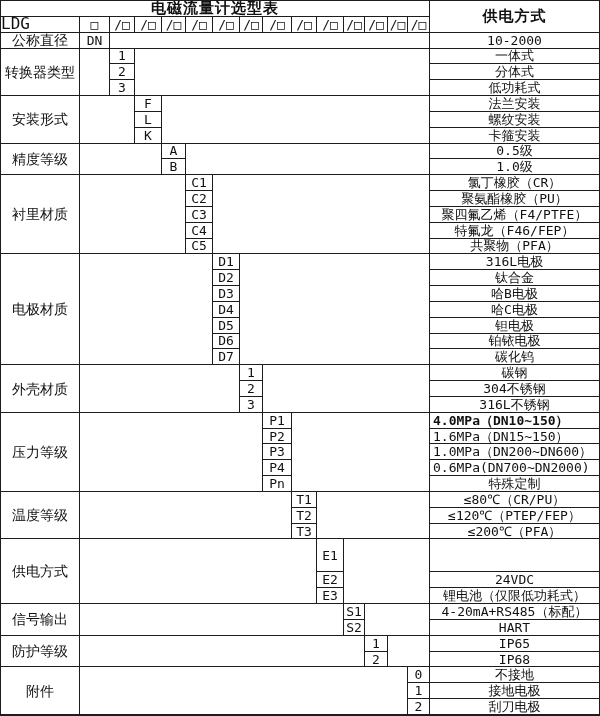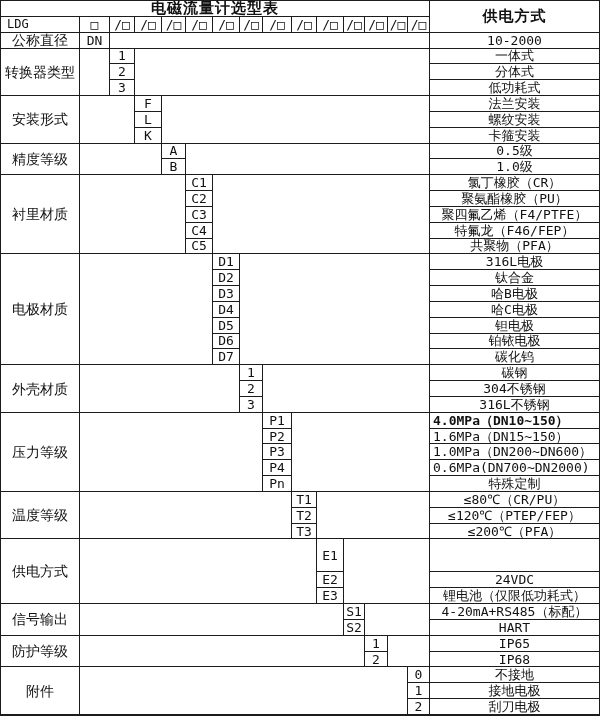--- a/index.html
+++ b/index.html
@@ -13,21 +13,21 @@
     font-family:"DejaVu Sans Mono","Liberation Sans",sans-serif;
     color:#111;
   }
   .cell{
     border-right:1px solid #1c1c1c;border-bottom:1px solid #1c1c1c;
     display:flex;align-items:center;justify-content:center;
     overflow:hidden;white-space:nowrap;line-height:1;box-sizing:border-box;
   }
   .title{font-size:15px;font-weight:bold;letter-spacing:1px;}
   .fn-header{font-size:15px;font-weight:bold;border-right:none;letter-spacing:1px;}
-  .ldg{justify-content:flex-start;padding-left:6px;font-size:12px;}
+  .ldg{justify-content:flex-start;font-size:16px;}
   .code{font-size:13px;}
   .slot{font-size:13px;}
   .label{font-size:14px;}
   .desc{font-size:13px;border-right:none;}
   .desc.left{justify-content:flex-start;padding-left:3px;}
   .spacer{}
 </style>
 </head>
 <body>
 

